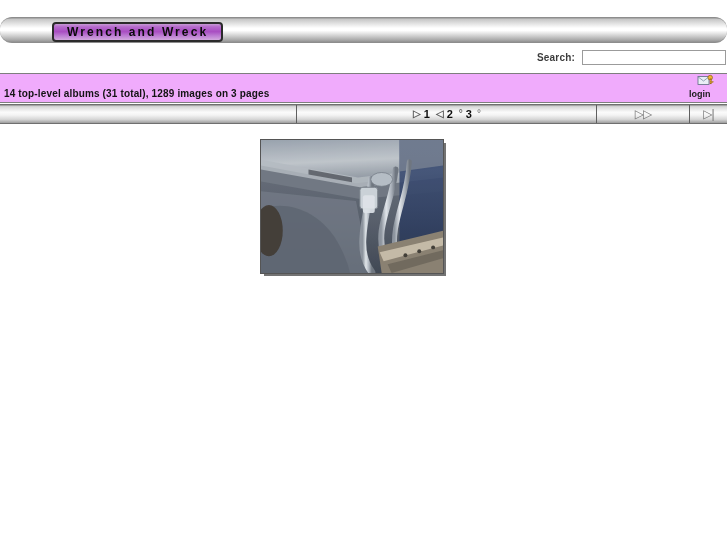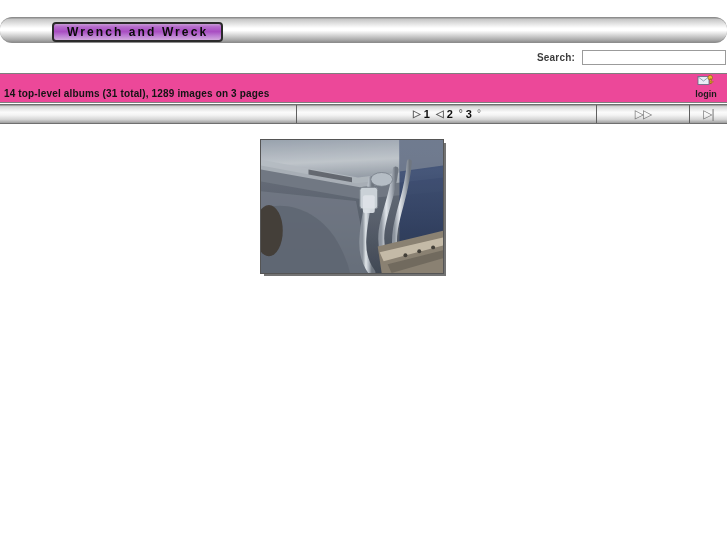--- a/index.html
+++ b/index.html
@@ -94,21 +94,21 @@
     color: #000;
   }
 
   
   .info-bar {
     position: absolute;
     left: 0;
     top: 73px;
     width: 727px;
     height: 30px;
-    background: #ec4899;
+    background: #f0abfc;
     border-top: 1px solid #7e7e7e;
     border-bottom: 1px solid #7e7e7e;
     box-sizing: border-box;
   }
   .info-text {
     position: absolute;
     left: 4px;
     bottom: 3px;
     font-family: "Liberation Sans", sans-serif;
     font-size: 10px;
@@ -116,21 +116,20 @@
     color: #141414;
     letter-spacing: 0.15px;
     white-space: nowrap;
   }
 
   .login-block {
     position: absolute;
     right: 4px;
     top: 74px;
     width: 34px;
-    text-align: center;
     line-height: 1;
     margin-left: 41px;
   }
   .login-icon {
     display: block;
     margin: 0 auto 1px auto;
     width: 18px;
     height: 13px;
   }
   .login-label {

